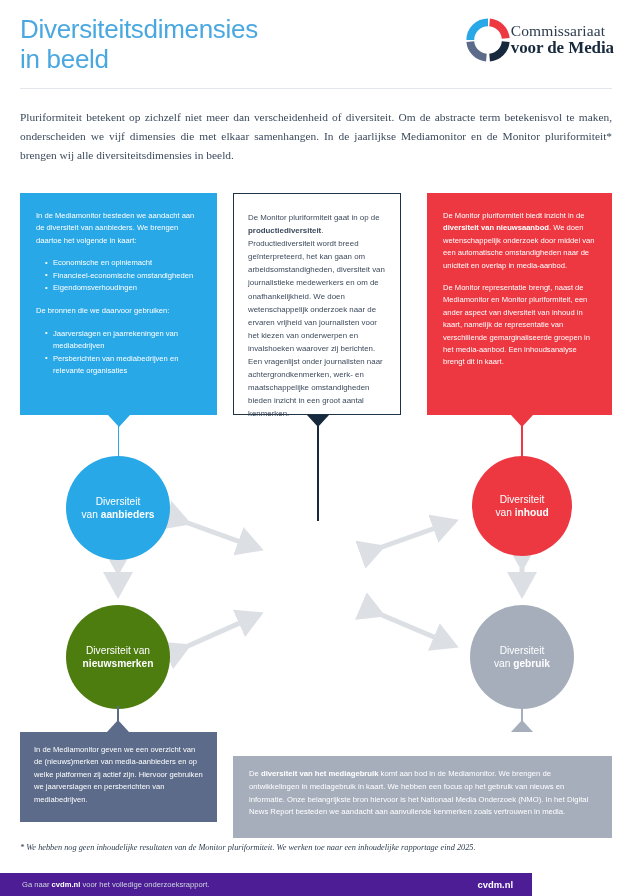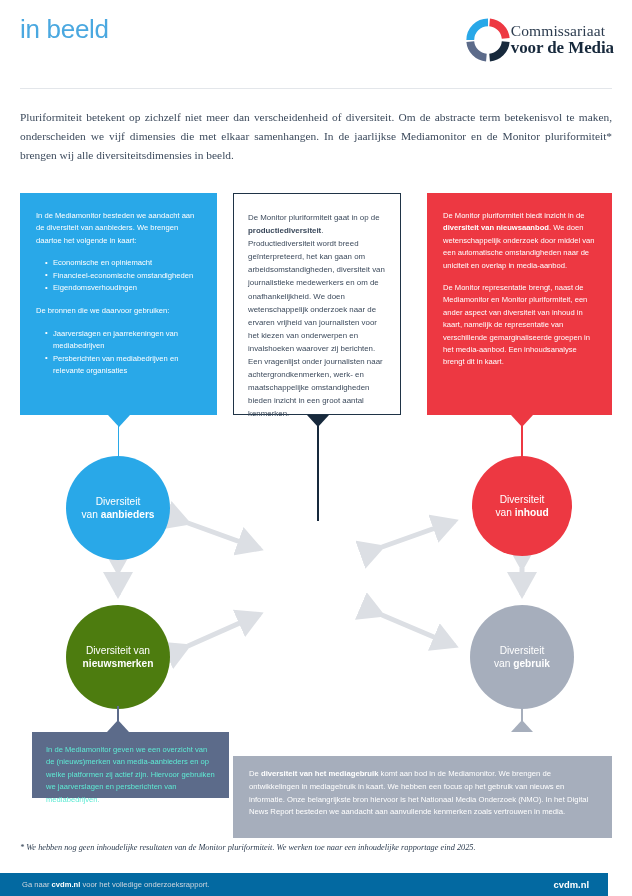--- a/index.html
+++ b/index.html
@@ -173,24 +173,24 @@
     border: 1.8px solid #1f3346;
     color: #17293c;
     font-size: 10.6px;
     line-height: 13.5px;
     font-weight: bold;
     box-sizing: border-box;
   }
 
   
   .card-slate {
-    left: 32px; top: 732px;
-    width: 197px; height: 66px;
+    left: 20px; top: 732px;
+    width: 197px; height: 90px;
     background: #5c6b8a;
-    color: #5eead4;
+    color: #ffffff;
   }
   .card-gray {
     left: 233px; top: 732px;
     width: 379px; height: 82px;
     background: #a6aebc;
     color: #ffffff;
     margin-top: 24px;
   }
   .card-slate .card-inner { padding: 12px 14px; font-size: 7.6px; line-height: 12.4px; }
   .card-gray .card-inner  { padding: 12px 16px; font-size: 7.7px; line-height: 12.8px; }
@@ -202,22 +202,22 @@
     width: 592px;
     font-family: "Liberation Serif", "DejaVu Serif", serif;
     font-style: italic;
     font-size: 8.3px;
     line-height: 12px;
     color: #2b3b4e;
   }
   .footer-bar {
     position: absolute;
     left: 0; top: 873px;
-    width: 608px; height: 23px;
-    background: #0369a1;
+    width: 532px; height: 23px;
+    background: #4c1d95;
   }
   .footer-left {
     position: absolute;
     left: 22px; top: 7px;
     font-size: 7.6px;
     color: #cfd6de;
   }
   .footer-left b { color: #ffffff; font-weight: bold; }
   .footer-right {
     position: absolute;
@@ -226,20 +226,21 @@
     font-weight: bold;
     color: #ffffff;
   }
 </style>
 </head>
 <body>
 
 <div class="header">
 
   <div class="page-title">
+    <span class="t-line">Diversiteitsdimensies</span>
     <span class="t-line">in beeld</span>
   </div>
 
   <div class="logo-wrap">
     <svg class="logo-mark" viewBox="0 0 100 100">
 
       <g fill="none" stroke-width="17" stroke-linecap="butt">
         <path d="M 50 11.5 A 38.5 38.5 0 0 0 11.5 50" stroke="#29a8e8"></path>
         <path d="M 53.5 11.5 A 38.5 38.5 0 0 1 88.5 46.5" stroke="#ed3842"></path>
         <path d="M 88.5 53.5 A 38.5 38.5 0 0 1 53.5 88.5" stroke="#17293c"></path>

